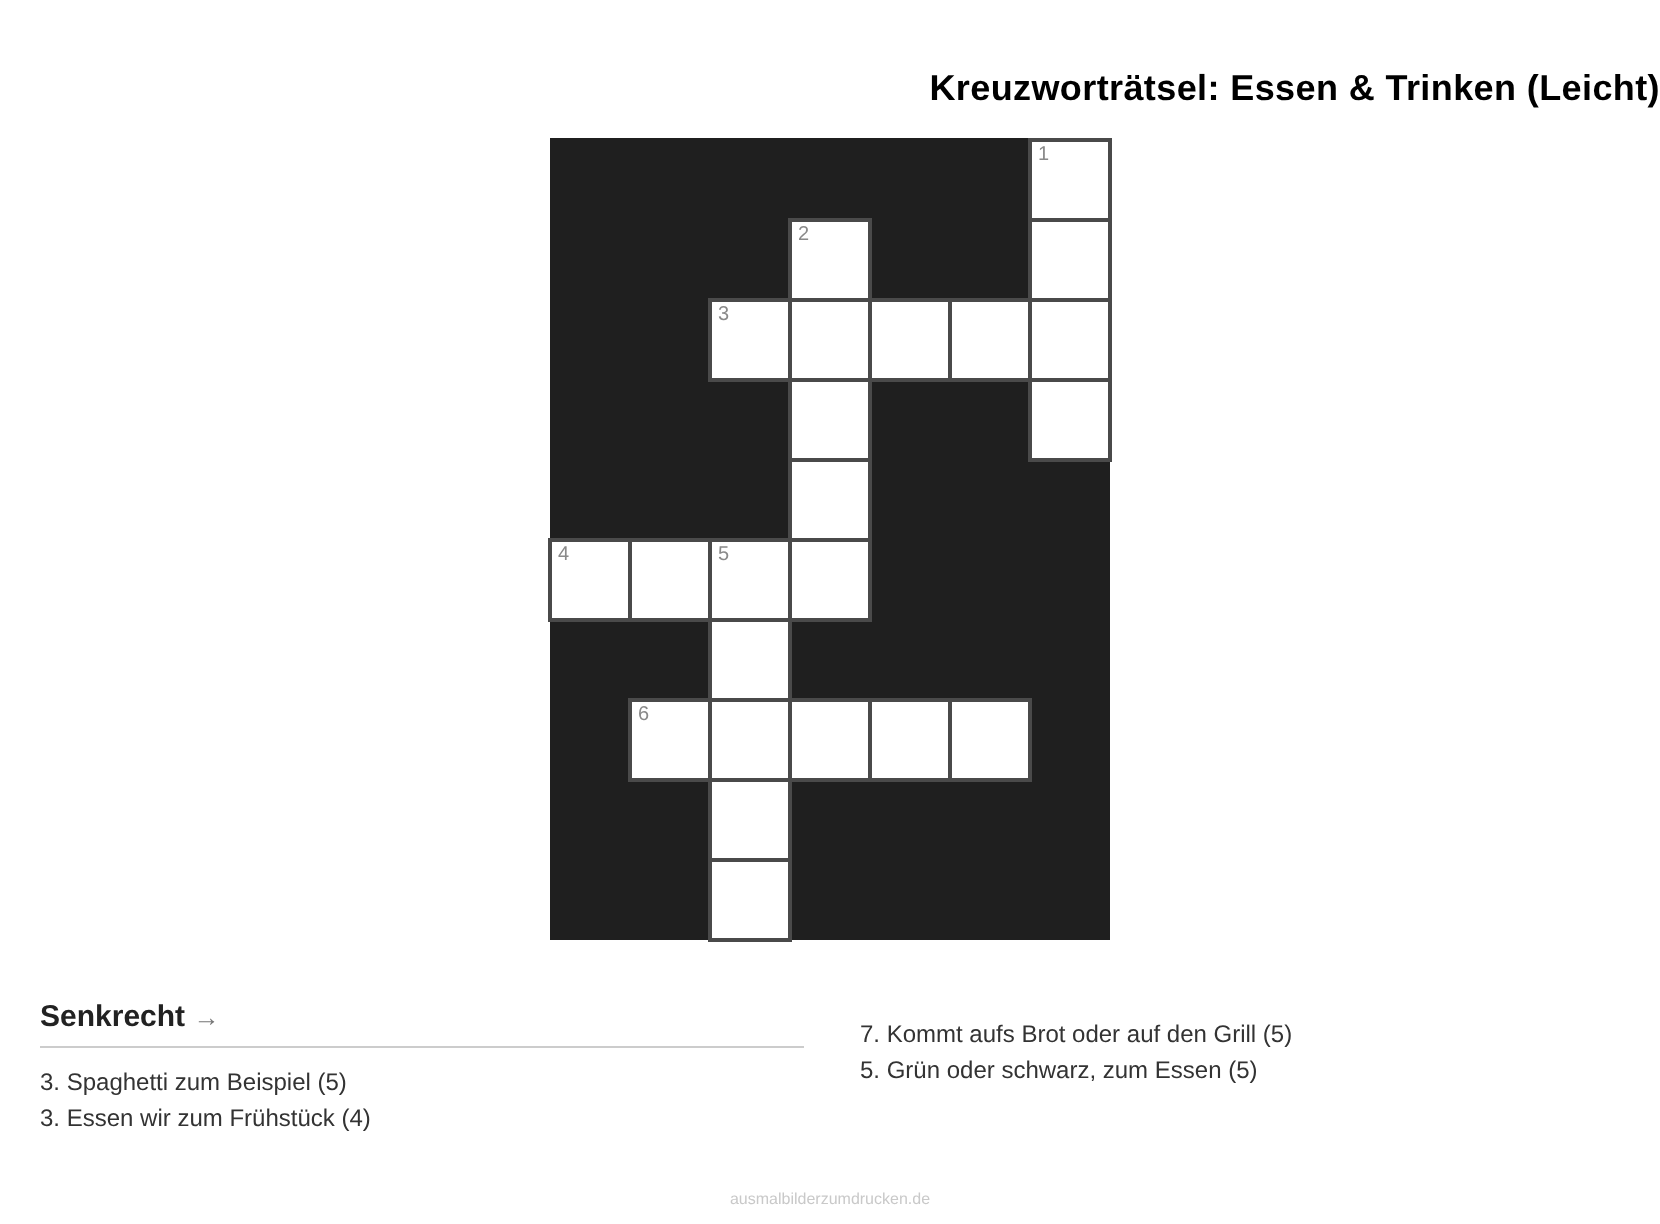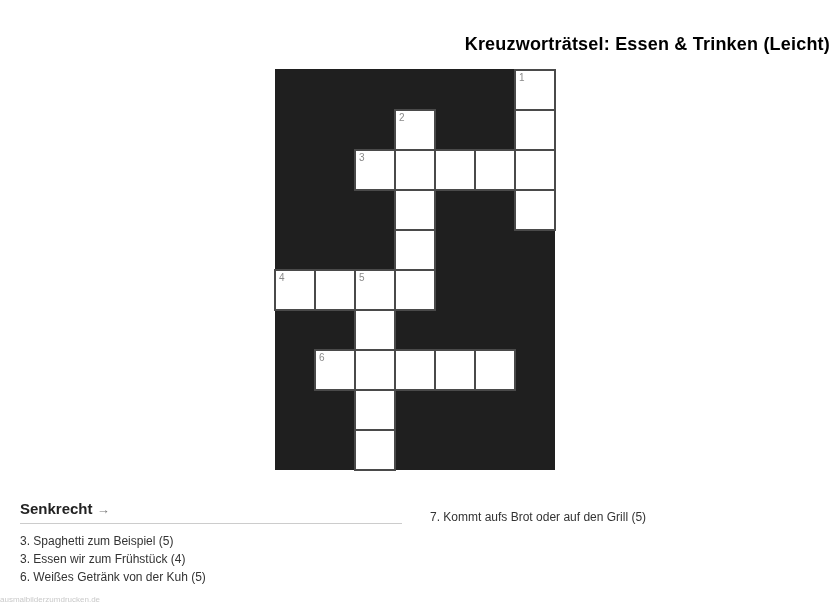--- a/index.html
+++ b/index.html
@@ -37,21 +37,21 @@
   }
   .clue-heading .arrow {
     font-weight: normal; color: #777777; font-size: 13px;
   }
   ul.clue-list { list-style: none; margin: 8px 0 0 0; padding: 0; }
   li.clue {
     font-size: 12px; color: #333333; line-height: 18px;
   }
   .site-footer {
     position: absolute; top: 595px; left: 0; right: 0;
-    font-size: 8px; color: #c9c9c9;
+    text-align: center; font-size: 8px; color: #c9c9c9;
   }
 </style>
 </head>
 <body>
 
 <h1 class="page-title">Kreuzworträtsel: Essen &amp; Trinken (Leicht)</h1>
 
 <div class="crossword-grid">
     <div class="cell" style="left: 239px; top: 0px;">
       <span class="num">1</span>
@@ -88,23 +88,23 @@
     <div class="cell" style="left: 199px; top: 280px;"></div>
     <div class="cell" style="left: 79px; top: 320px;"></div>
     <div class="cell" style="left: 79px; top: 360px;"></div>
   </div>
 
 <div class="clue-section across">
   <h2 class="clue-heading"><span>Senkrecht</span> <span class="arrow">→</span></h2>
   <ul class="clue-list">
       <li class="clue">3. Spaghetti zum Beispiel (5)</li>
       <li class="clue">3. Essen wir zum Frühstück (4)</li>
-      <li class="clue">6. Weißes Getränk von der Kuh (5)</li>
     </ul>
 </div>
 
 <div class="clue-section down">
   <ul class="clue-list">
       <li class="clue">7. Kommt aufs Brot oder auf den Grill (5)</li>
+      <li class="clue">5. Grün oder schwarz, zum Essen (5)</li>
     </ul>
 </div>
 
 <div class="site-footer">ausmalbilderzumdrucken.de</div>
 
 </body></html>

